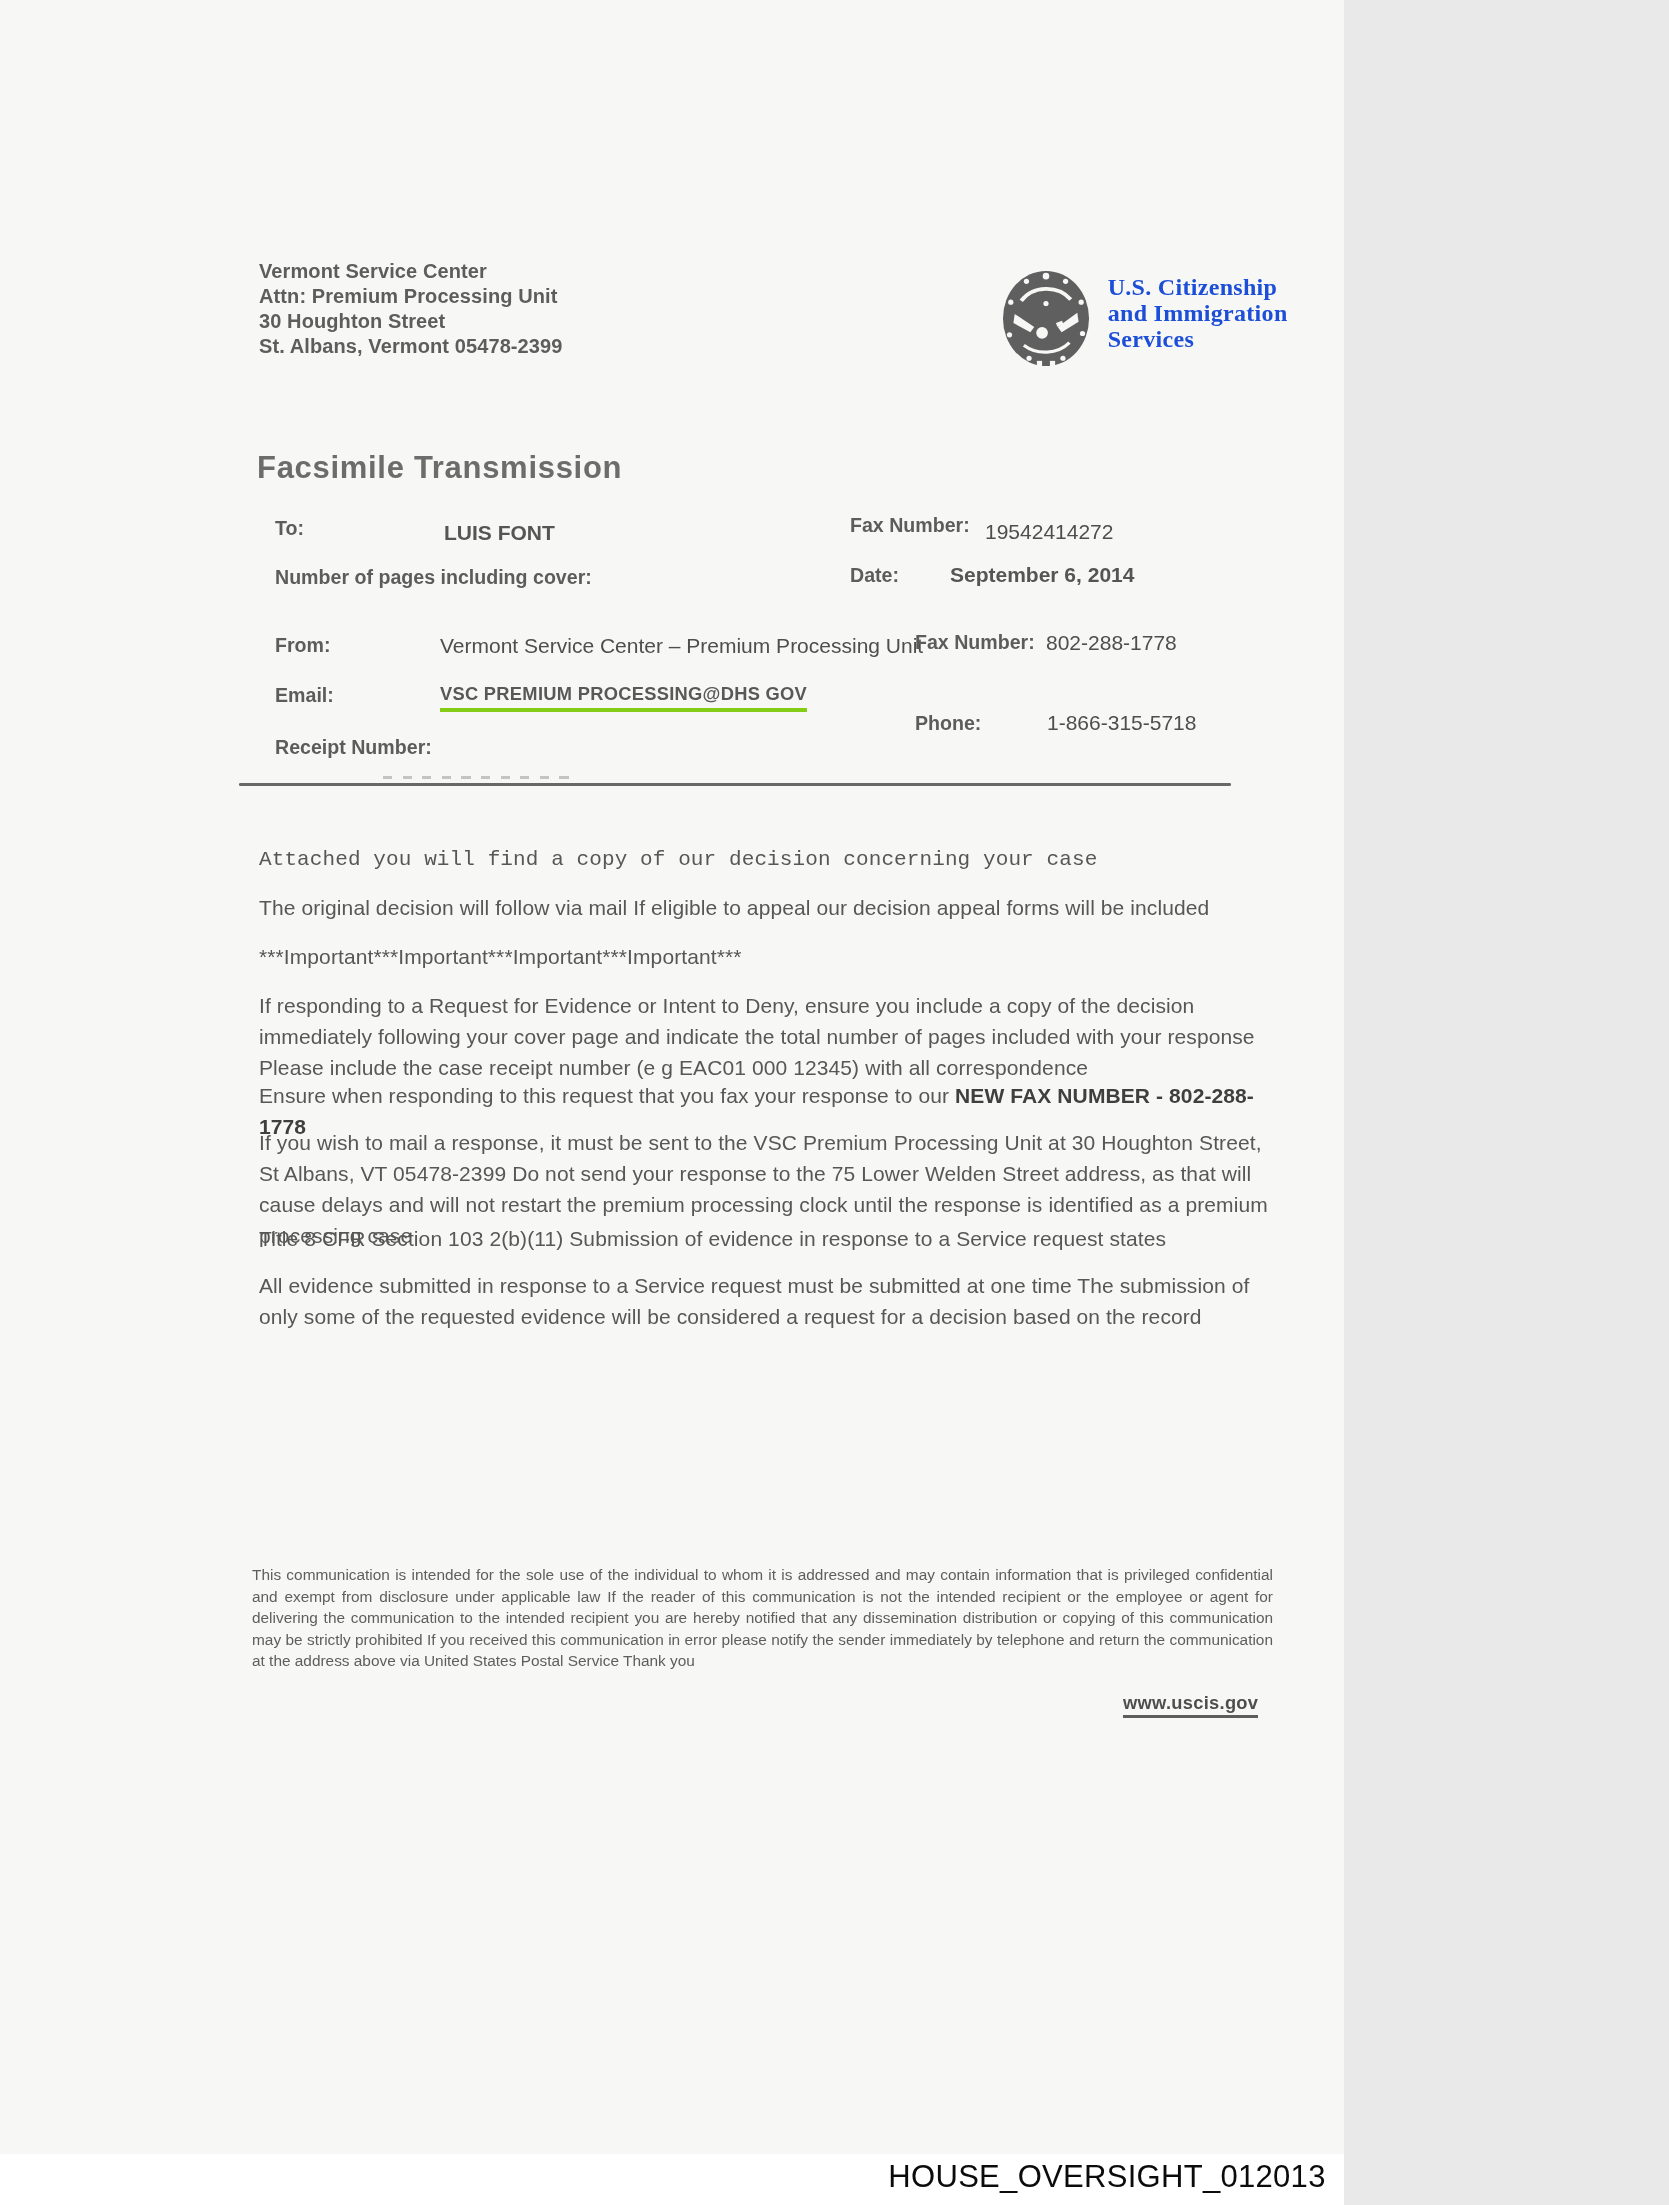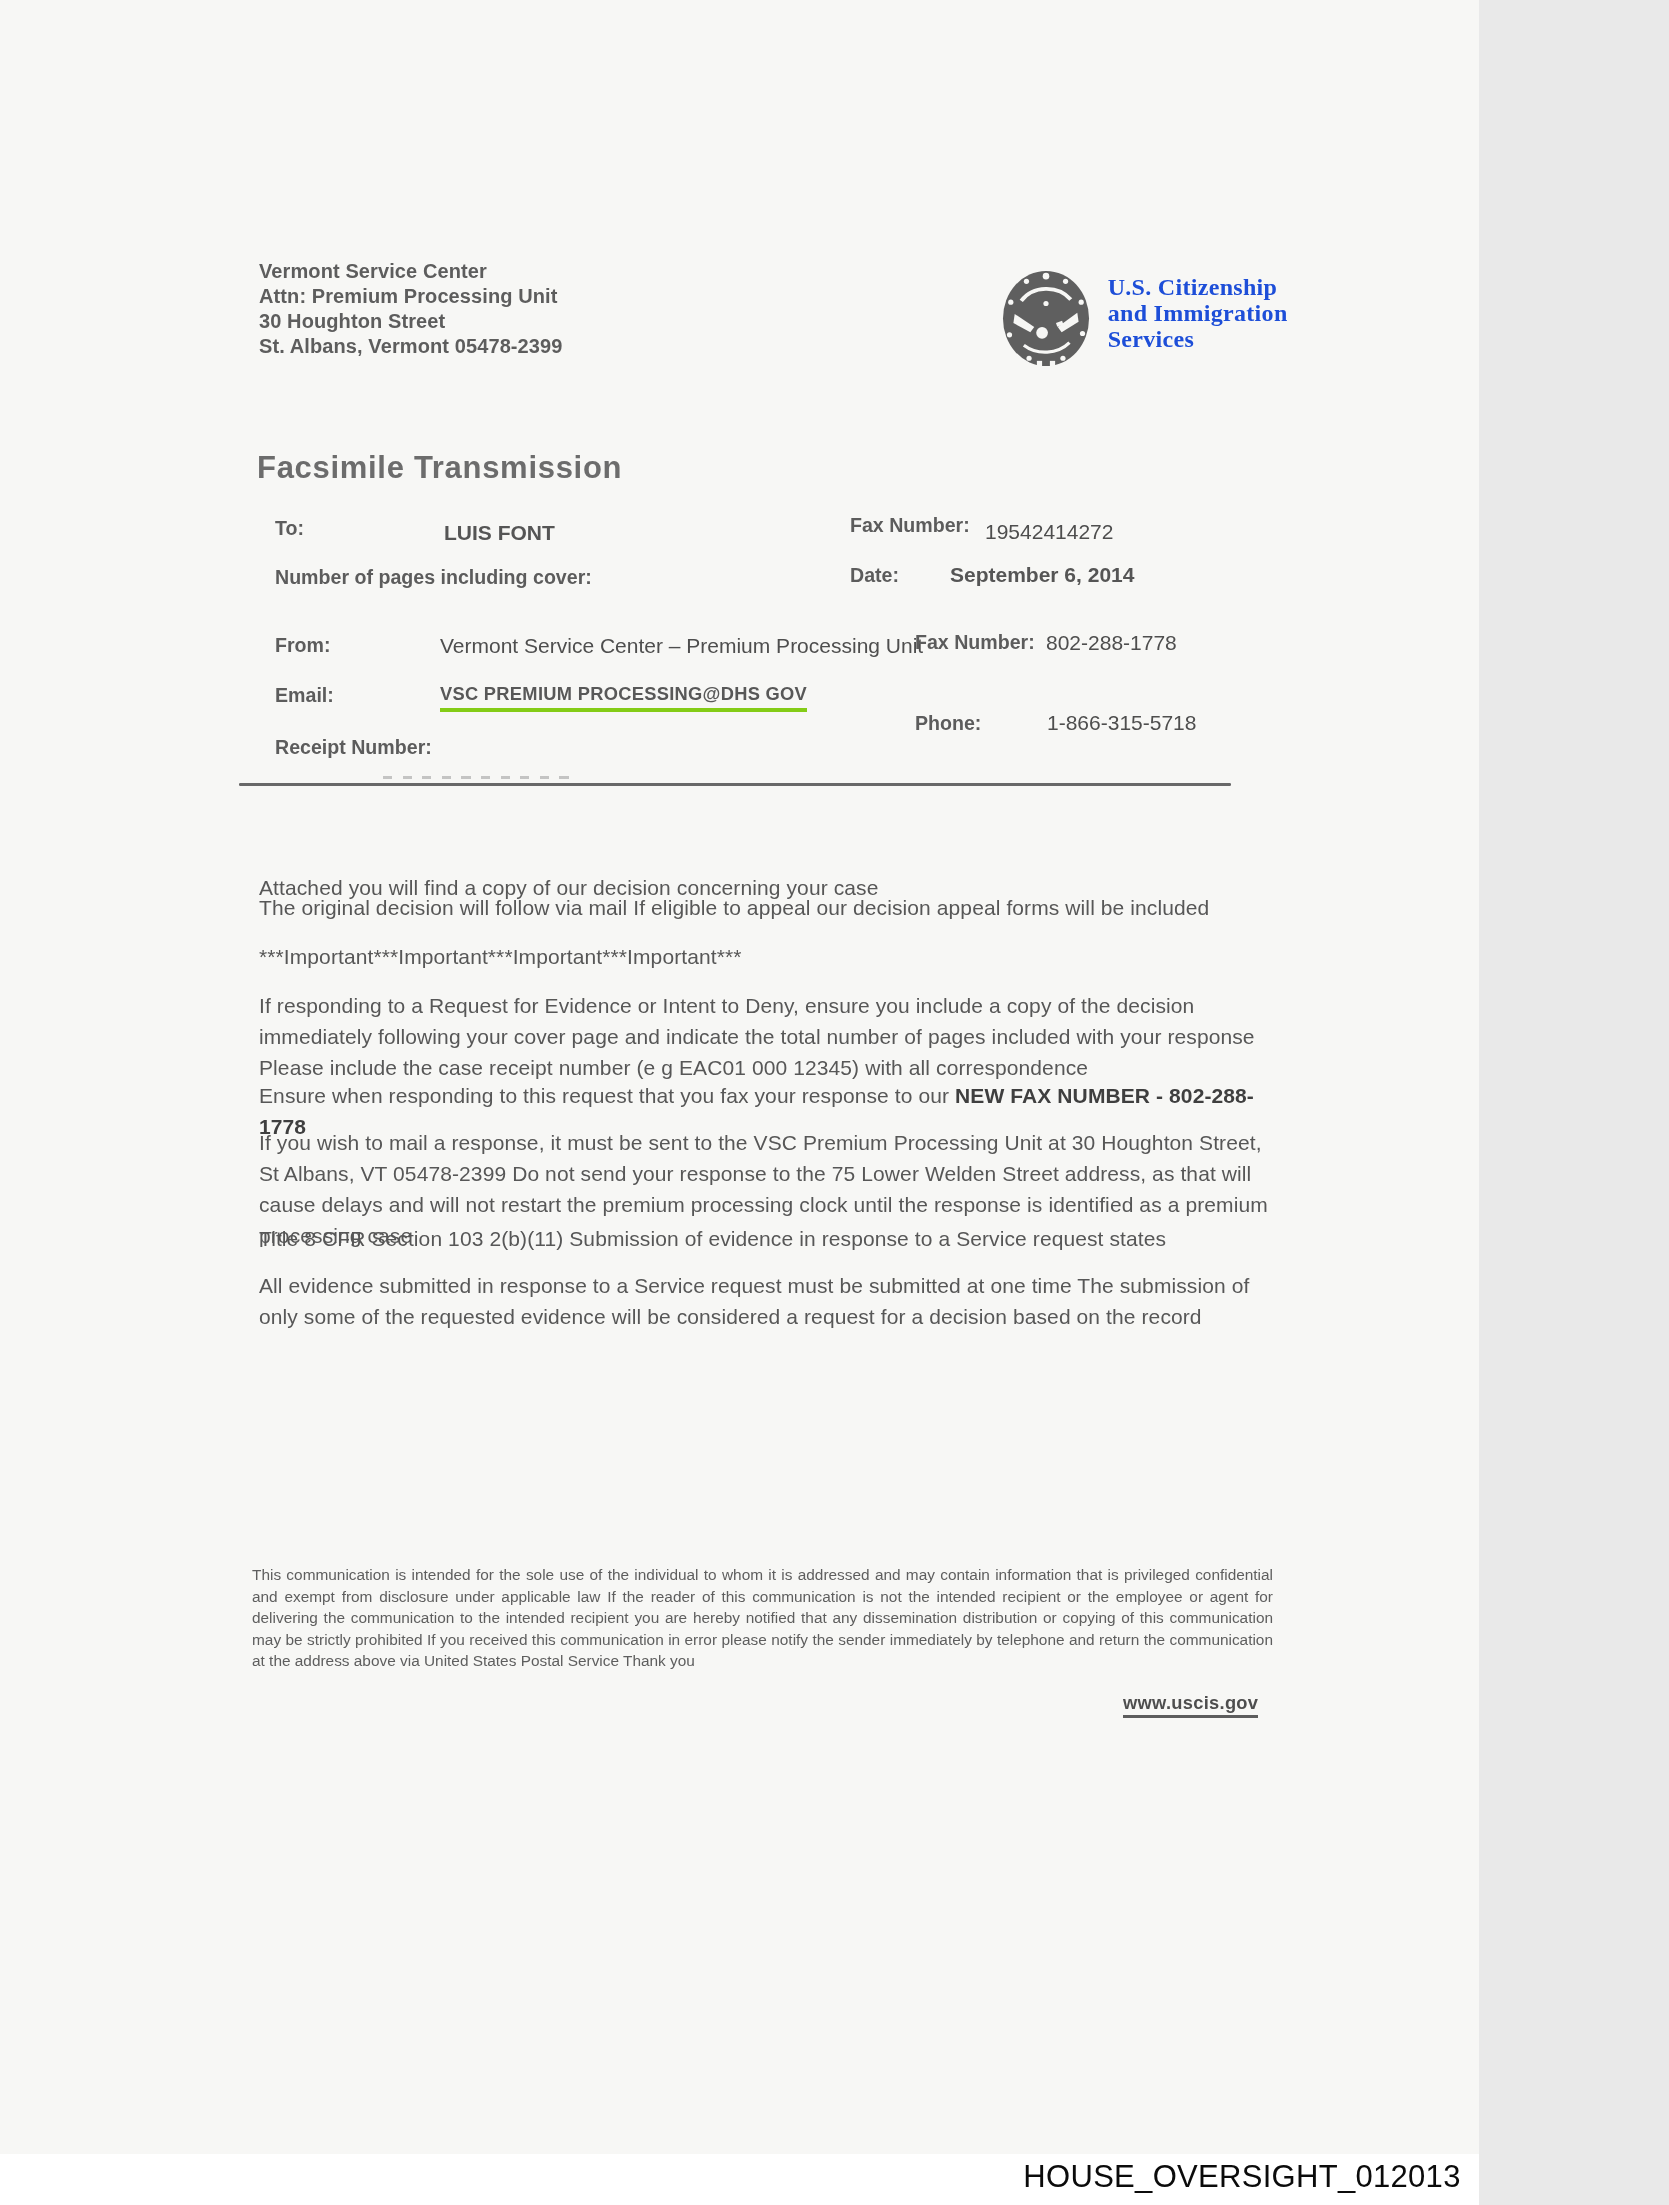--- a/index.html
+++ b/index.html
@@ -1,19 +1,19 @@
 <!DOCTYPE html>
 <html style="font-size:10.5px"><head>
 <meta charset="utf-8">
 <style>
   html,body{margin:0;padding:0;}
   body{background:#e9e9e9;}
   .page{
     position:relative;
-    width:1479px;height:2205px;
+    width:1344px;height:2205px;
     background:#f7f7f5;
     font-family:"Liberation Sans", sans-serif;
     color:#565656;
     overflow:hidden;
   }
   .abs{position:absolute;}
 
   
   .sender{left:259px;top:259px;font-size:20px;font-weight:bold;line-height:25px;color:#5d5d5d;letter-spacing:0.1px;}
 
@@ -111,21 +111,21 @@
   <div class="abs val underlined" style="left:440px;top:683px;font-size:18.3px;font-weight:bold;color:#585858;letter-spacing:0.3px;">VSC PREMIUM PROCESSING@DHS GOV</div>
 
   <div class="abs lbl" style="left:915px;top:712px;">Phone:</div>
   <div class="abs val" style="left:1047px;top:711px;">1-866-315-5718</div>
 
   <div class="abs lbl" style="left:275px;top:736px;">Receipt Number:</div>
 
   <div class="abs rule-artifact"></div>
   <div class="abs rule"></div>
 
-  <div class="abs para" style="top:872px;">Attached you will find a copy of our decision concerning your case</div>
+  <div class="abs para" style="top:844px;font-family:Liberation Mono, monospace;">Attached you will find a copy of our decision concerning your case</div>
   <div class="abs para" style="top:892px;">The original decision will follow via mail  If eligible to appeal our decision appeal forms will be included</div>
   <div class="abs para" style="top:941px;">***Important***Important***Important***Important***</div>
   <div class="abs para" style="top:990px;">If responding to a Request for Evidence or Intent to Deny, ensure you include a copy of the decision immediately following your cover page and indicate the total number of pages included with your response  Please include the case receipt number (e g  EAC01 000 12345) with all correspondence</div>
   <div class="abs para" style="top:1080px;"><span>Ensure when responding to this request that you fax your response to our </span><b>NEW FAX NUMBER - 802-288-1778</b></div>
   <div class="abs para" style="top:1127px;">If you wish to mail a response, it must be sent to the VSC Premium Processing Unit at 30 Houghton Street, St  Albans, VT 05478-2399  Do not send your response to the 75 Lower Welden Street address, as that will cause delays and will not restart the premium processing clock until the response is identified as a premium processing case</div>
   <div class="abs para" style="top:1223px;">Title 8 CFR Section 103 2(b)(11) Submission of evidence in response to a Service request states</div>
   <div class="abs para" style="top:1270px;">All evidence submitted in response to a Service request must be submitted at one time  The submission of only some of the requested evidence will be considered a request for a decision based on the record</div>
 
   <div class="abs disclaimer">This communication is intended for the sole use of the individual to whom it is addressed and may contain information that is privileged  confidential and exempt from disclosure under applicable law   If the reader of this communication is not the intended recipient or the employee or agent for delivering the communication to the intended recipient  you are hereby notified that any dissemination  distribution or copying of this communication may be strictly prohibited   If you received this communication in error  please notify the sender immediately by telephone and return the communication at the address above via United States Postal Service   Thank you</div>
 

